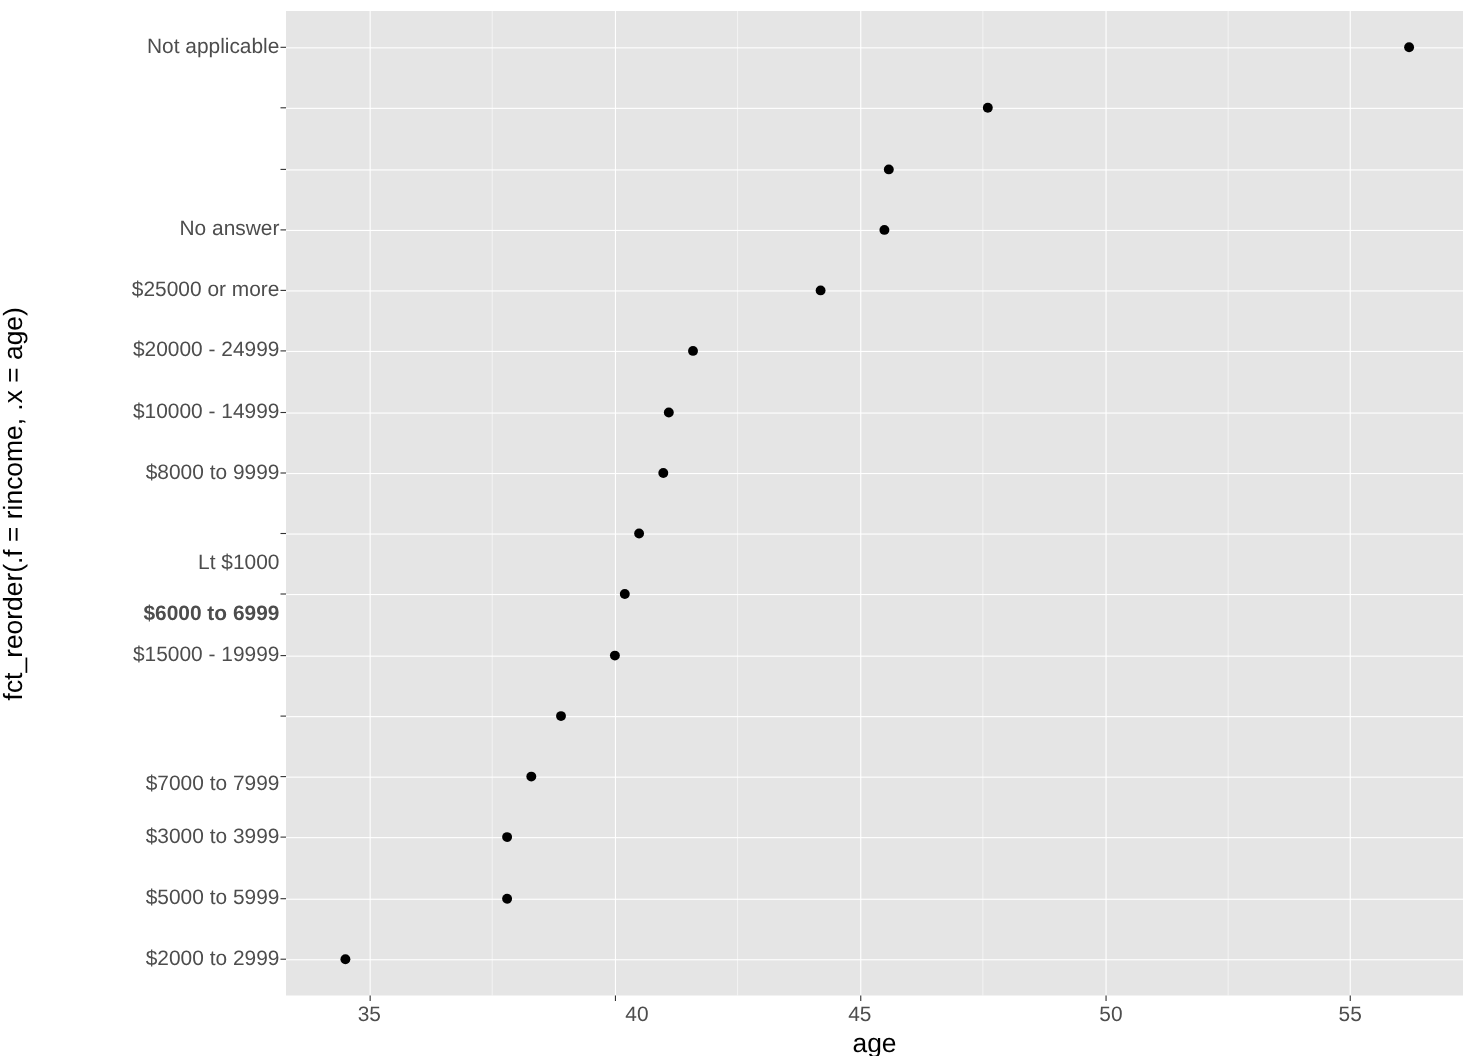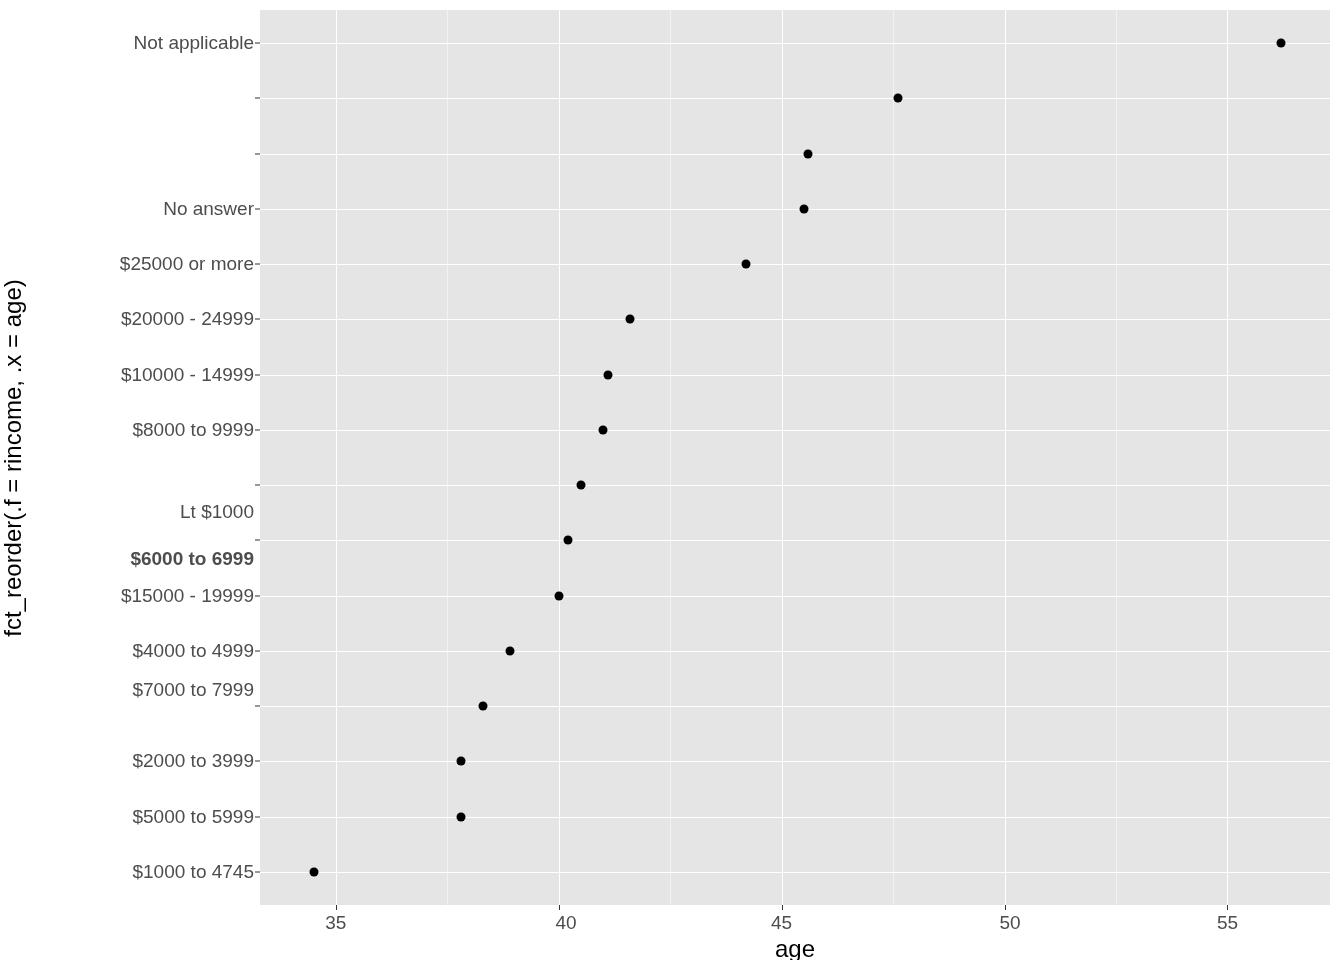--- a/index.html
+++ b/index.html
@@ -160,37 +160,36 @@
       <div class="data-point" style="left: 548.375px; top: 143.642px;"></div>
       <div class="data-point" style="left: 637.542px; top: 88.3951px;"></div>
       <div class="data-point" style="left: 1020.96px; top: 33.1481px;"></div>
     </div>
 
   <div class="x-axis-label">age</div>
 
 <div class="x-tick-mark" style="left: 335.792px;"></div>
     <div class="x-tick-label" style="left: 335.792px;">35</div>
     <div class="x-tick-mark" style="left: 558.708px;"></div>
-    <div class="x-tick-label" style="left: 566px;">40</div>
+    <div class="x-tick-label" style="left: 579px;">40</div>
     <div class="x-tick-mark" style="left: 781.625px;"></div>
     <div class="x-tick-label" style="left: 781.625px;">45</div>
     <div class="x-tick-mark" style="left: 1004.54px;"></div>
     <div class="x-tick-label" style="left: 1010px;">50</div>
     <div class="x-tick-mark" style="left: 1227.46px;"></div>
     <div class="x-tick-label" style="left: 1227.46px;">55</div>
     <div class="y-tick-mark" style="top: 871.852px;"></div>
-    <div class="y-tick-label" style="top: 871.852px;">$1000 to 4745</div>
+    <div class="y-tick-label" style="top: 871.852px;">$2000 to 2999</div>
     <div class="y-tick-mark" style="top: 816.605px;"></div>
     <div class="y-tick-label" style="top: 816.605px;">$5000 to 5999</div>
     <div class="y-tick-mark" style="top: 761.358px;"></div>
-    <div class="y-tick-label" style="top: 761.358px;">$2000 to 3999</div>
+    <div class="y-tick-label" style="top: 761.358px;">$3000 to 3999</div>
     <div class="y-tick-mark" style="top: 706.111px;"></div>
-    <div class="y-tick-label" style="top: 690px;">$7000 to 7999</div>
+    <div class="y-tick-label" style="top: 713px;">$7000 to 7999</div>
     <div class="y-tick-mark" style="top: 650.864px;"></div>
-    <div class="y-tick-label" style="top: 650.864px;">$4000 to 4999</div>
     <div class="y-tick-mark" style="top: 595.617px;"></div>
     <div class="y-tick-label" style="top: 595.617px; text-align: right;">$15000 - 19999</div>
     <div class="y-tick-mark" style="top: 540.37px;"></div>
     <div class="y-tick-label" style="top: 559px; font-weight: bold;">$6000 to 6999</div>
     <div class="y-tick-mark" style="top: 485.123px;"></div>
     <div class="y-tick-label" style="top: 512px;">Lt $1000</div>
     <div class="y-tick-mark" style="top: 429.877px;"></div>
     <div class="y-tick-label" style="top: 429.877px;">$8000 to 9999</div>
     <div class="y-tick-mark" style="top: 374.63px;"></div>
     <div class="y-tick-label" style="top: 374.63px;">$10000 - 14999</div>

